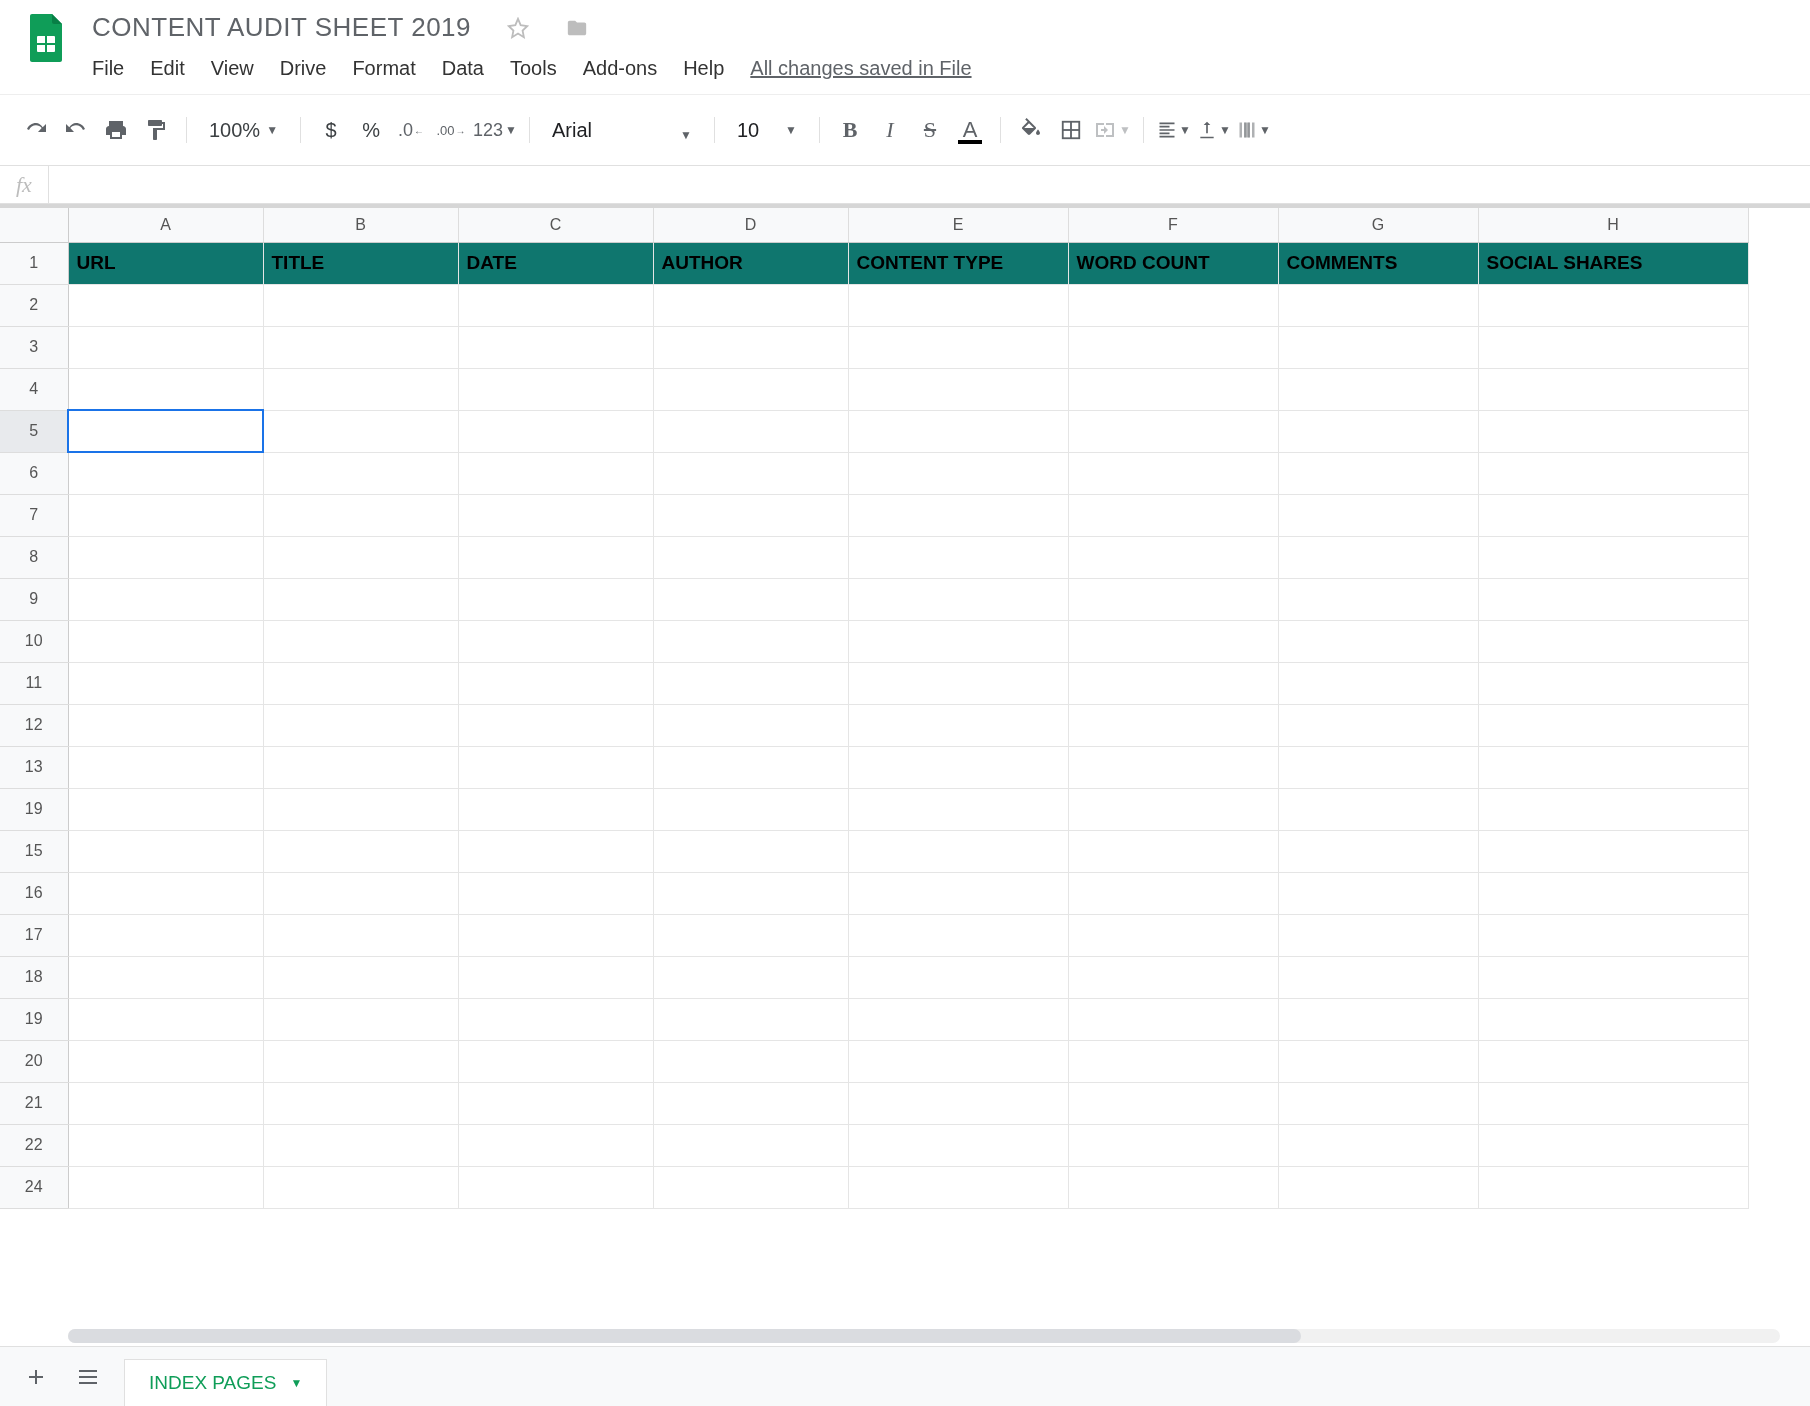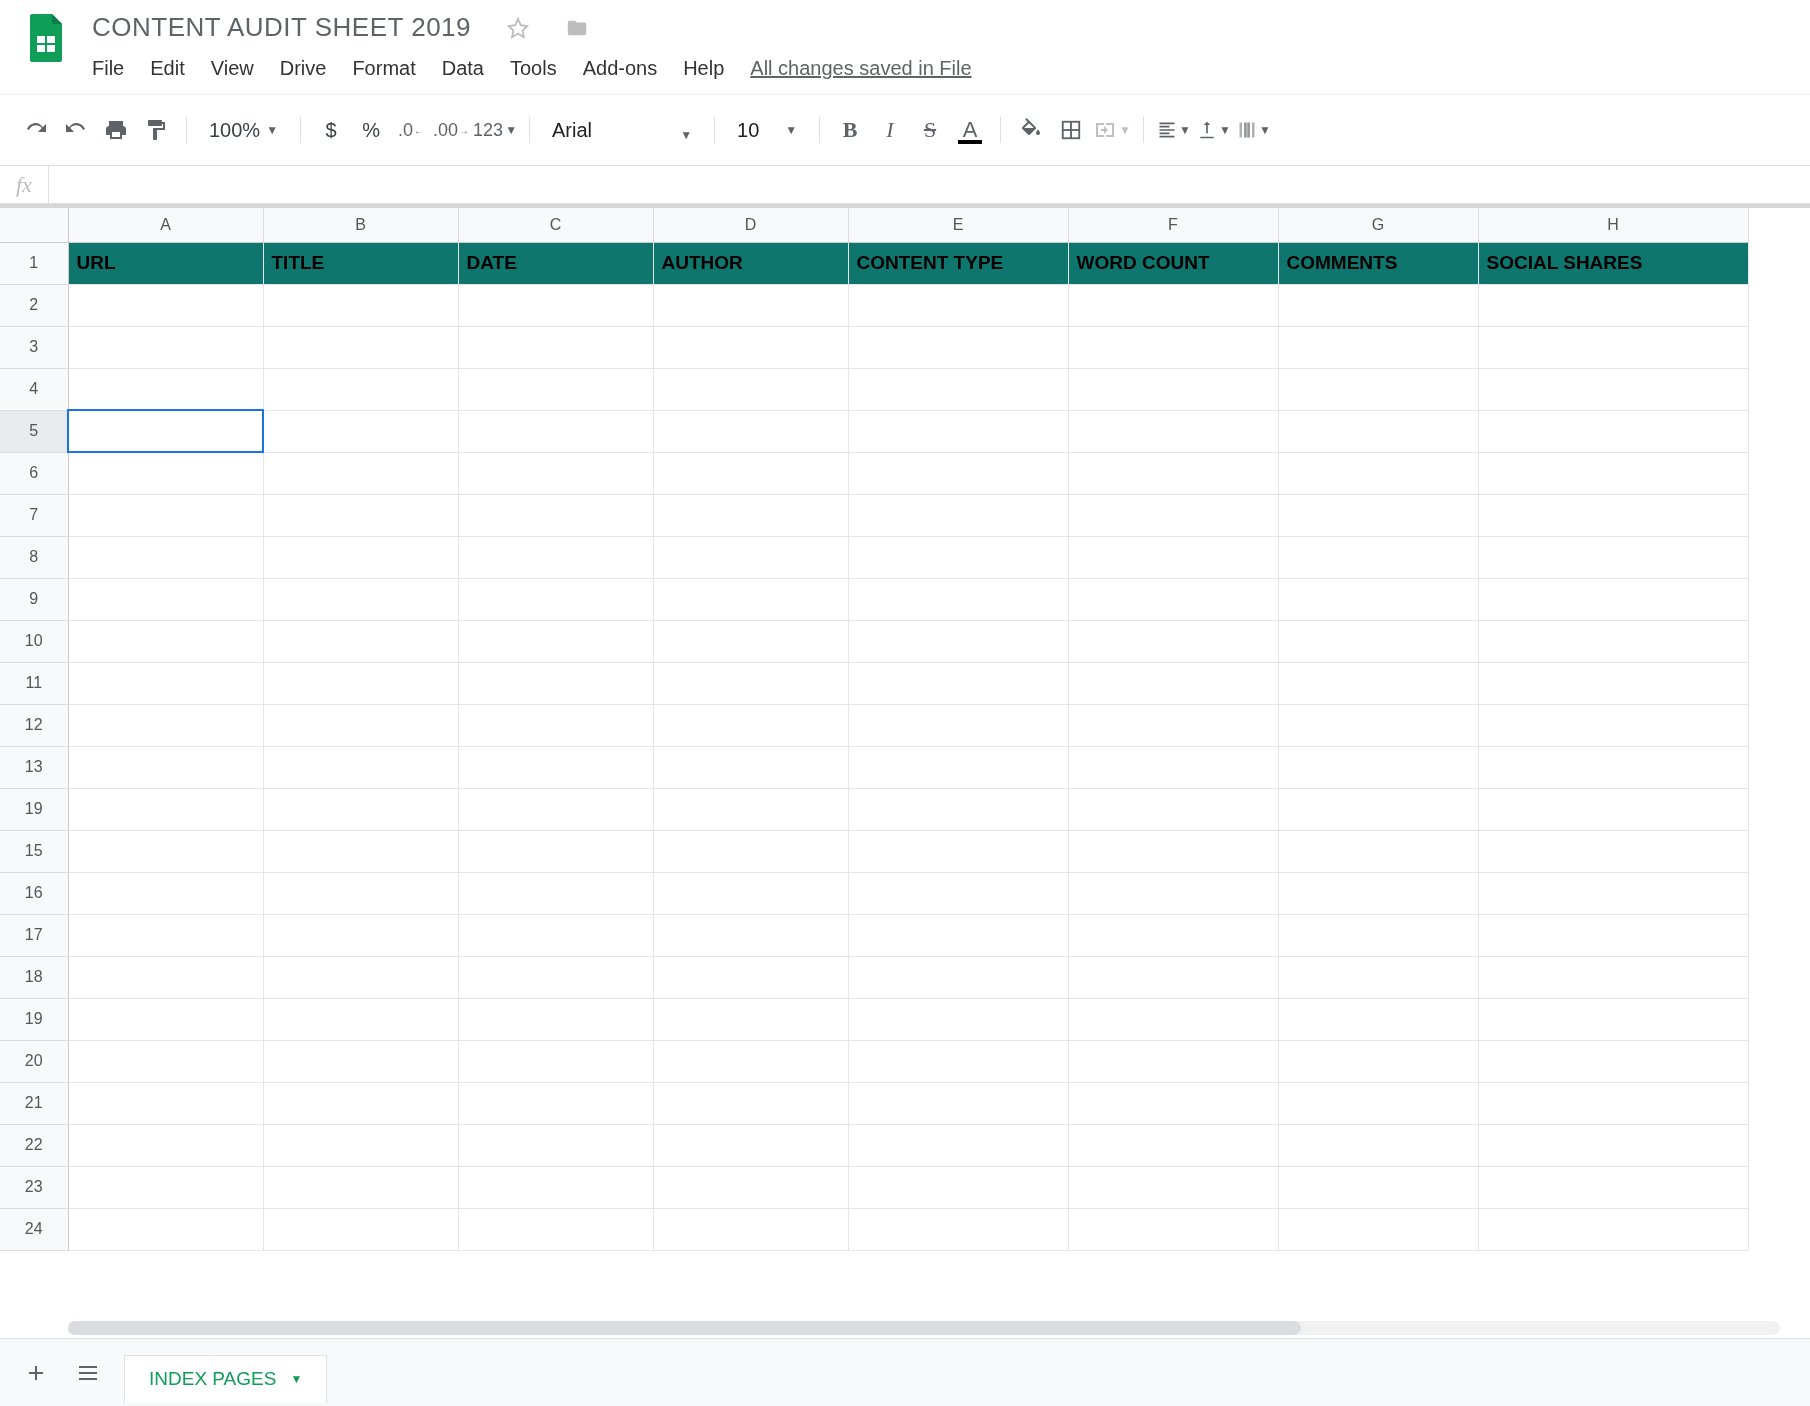--- a/index.html
+++ b/index.html
@@ -46,21 +46,21 @@
   .col-a { width: 195px; } .col-b { width: 195px; } .col-c { width: 195px; } .col-d { width: 195px; }
   .col-e { width: 220px; } .col-f { width: 210px; } .col-g { width: 200px; } .col-h-w { width: 270px; }
   .sel-cell { outline: 2px solid #1a73e8; outline-offset: -1px; }
 
   
   .hscroll { position: absolute; bottom: 0; left: 68px; right: 30px; height: 20px; display: flex; align-items: center; }
   .htrack { flex: 1; height: 14px; background: #f1f1f1; border-radius: 7px; position: relative; }
   .hthumb { position: absolute; left: 0; width: 72%; height: 100%; background: #dadce0; border-radius: 7px; }
 
   
-  .sheet-bar { display: flex; align-items: center; height: 68px; border-top: 1px solid #e0e0e0; background: #f8f9fa; padding: 0 20px; gap: 20px; }
+  .sheet-bar { display: flex; align-items: center; height: 60px; border-top: 1px solid #e0e0e0; background: #f8f9fa; padding: 0 20px; gap: 20px; }
   .sb-btn { color: #5f6368; cursor: pointer; display:flex; align-items:center; justify-content:center; width:32px; height:32px; }
   .sheet-tab { background: #fff; border: 1px solid #e0e0e0; border-bottom: none; height: 48px; display: flex; align-items: center; padding: 0 24px; gap: 14px; color: #0f9d58; font-weight: 500; font-size: 19px; border-radius: 0; margin-top: 12px; }
   .sheet-tab .caret { color: #0f9d58; }
 
   svg { display: block; }
 </style>
 </head>
 <body>
 
 <div class="app">
@@ -131,21 +131,21 @@
         <span class="caret">▼</span>
       </div>
     <div class="tb-sep"></div>
     <div class="tb-btn tb-text">$</div>
     <div class="tb-btn tb-text">%</div>
     <div class="tb-btn">
         <span style="font-size:18px">.0</span>
         <span style="font-size:10px;margin-left:1px">←</span>
       </div>
     <div class="tb-btn">
-        <span style="font-size:18px">.00</span>
+        <span style="font-size:13px">.00</span>
         <span style="font-size:10px;margin-left:1px">→</span>
       </div>
     <div class="tb-btn">
         <span style="font-size:18px">123</span>
         <span class="caret" style="margin-left:2px">▼</span>
       </div>
     <div class="tb-sep"></div>
     <div class="font-sel">
         <span>Arial</span>
         <span class="caret">▼</span>
@@ -464,31 +464,20 @@
             <td class="cell"></td>
             <td class="cell"></td>
             <td class="cell"></td>
             <td class="cell"></td>
             <td class="cell"></td>
             <td class="cell"></td>
             <td class="cell"></td>
             <td class="cell"></td>
           </tr>
       <tr>
-            <th class="row-h">23</th>
-            <td class="cell"></td>
-            <td class="cell"></td>
-            <td class="cell"></td>
-            <td class="cell"></td>
-            <td class="cell"></td>
-            <td class="cell"></td>
-            <td class="cell"></td>
-            <td class="cell"></td>
-          </tr>
-      <tr>
             <th class="row-h">24</th>
             <td class="cell"></td>
             <td class="cell"></td>
             <td class="cell"></td>
             <td class="cell"></td>
             <td class="cell"></td>
             <td class="cell"></td>
             <td class="cell"></td>
             <td class="cell"></td>
           </tr>

